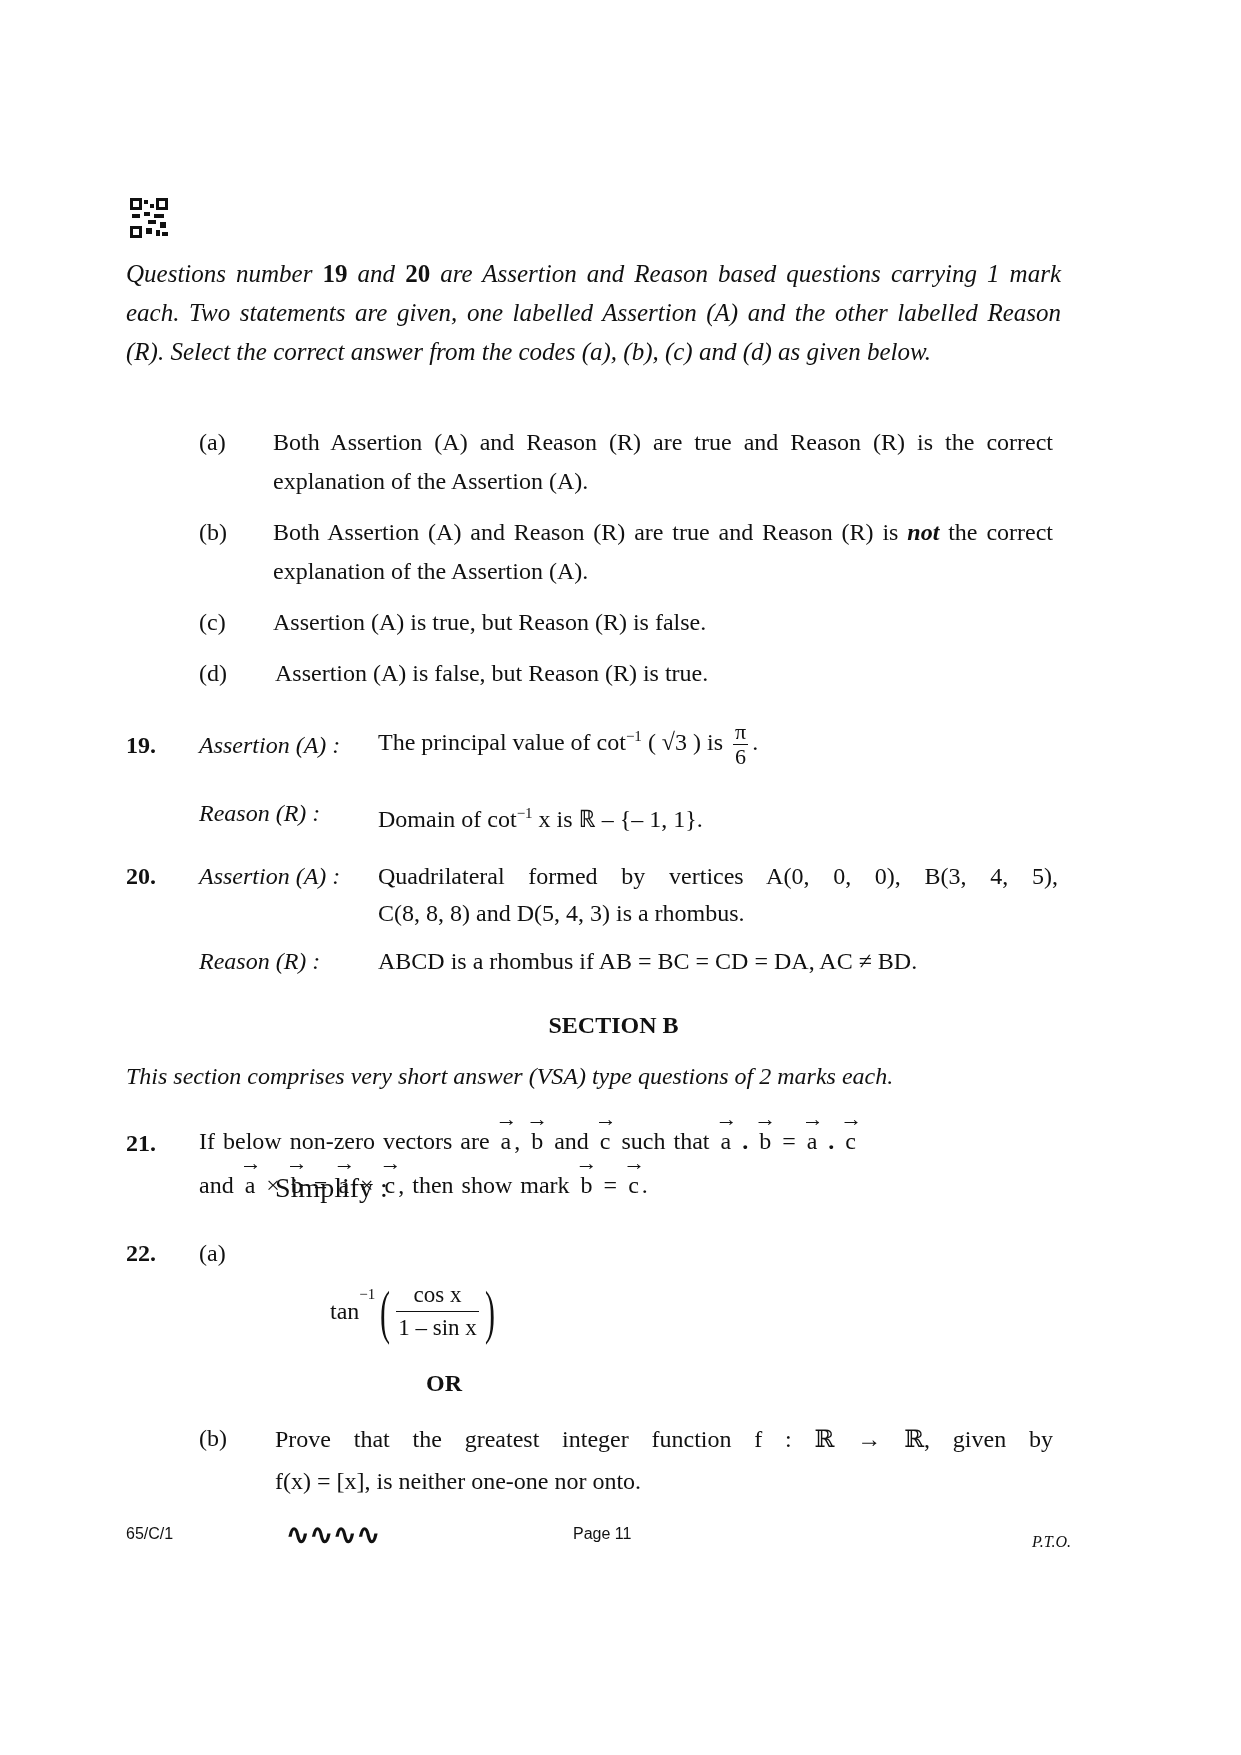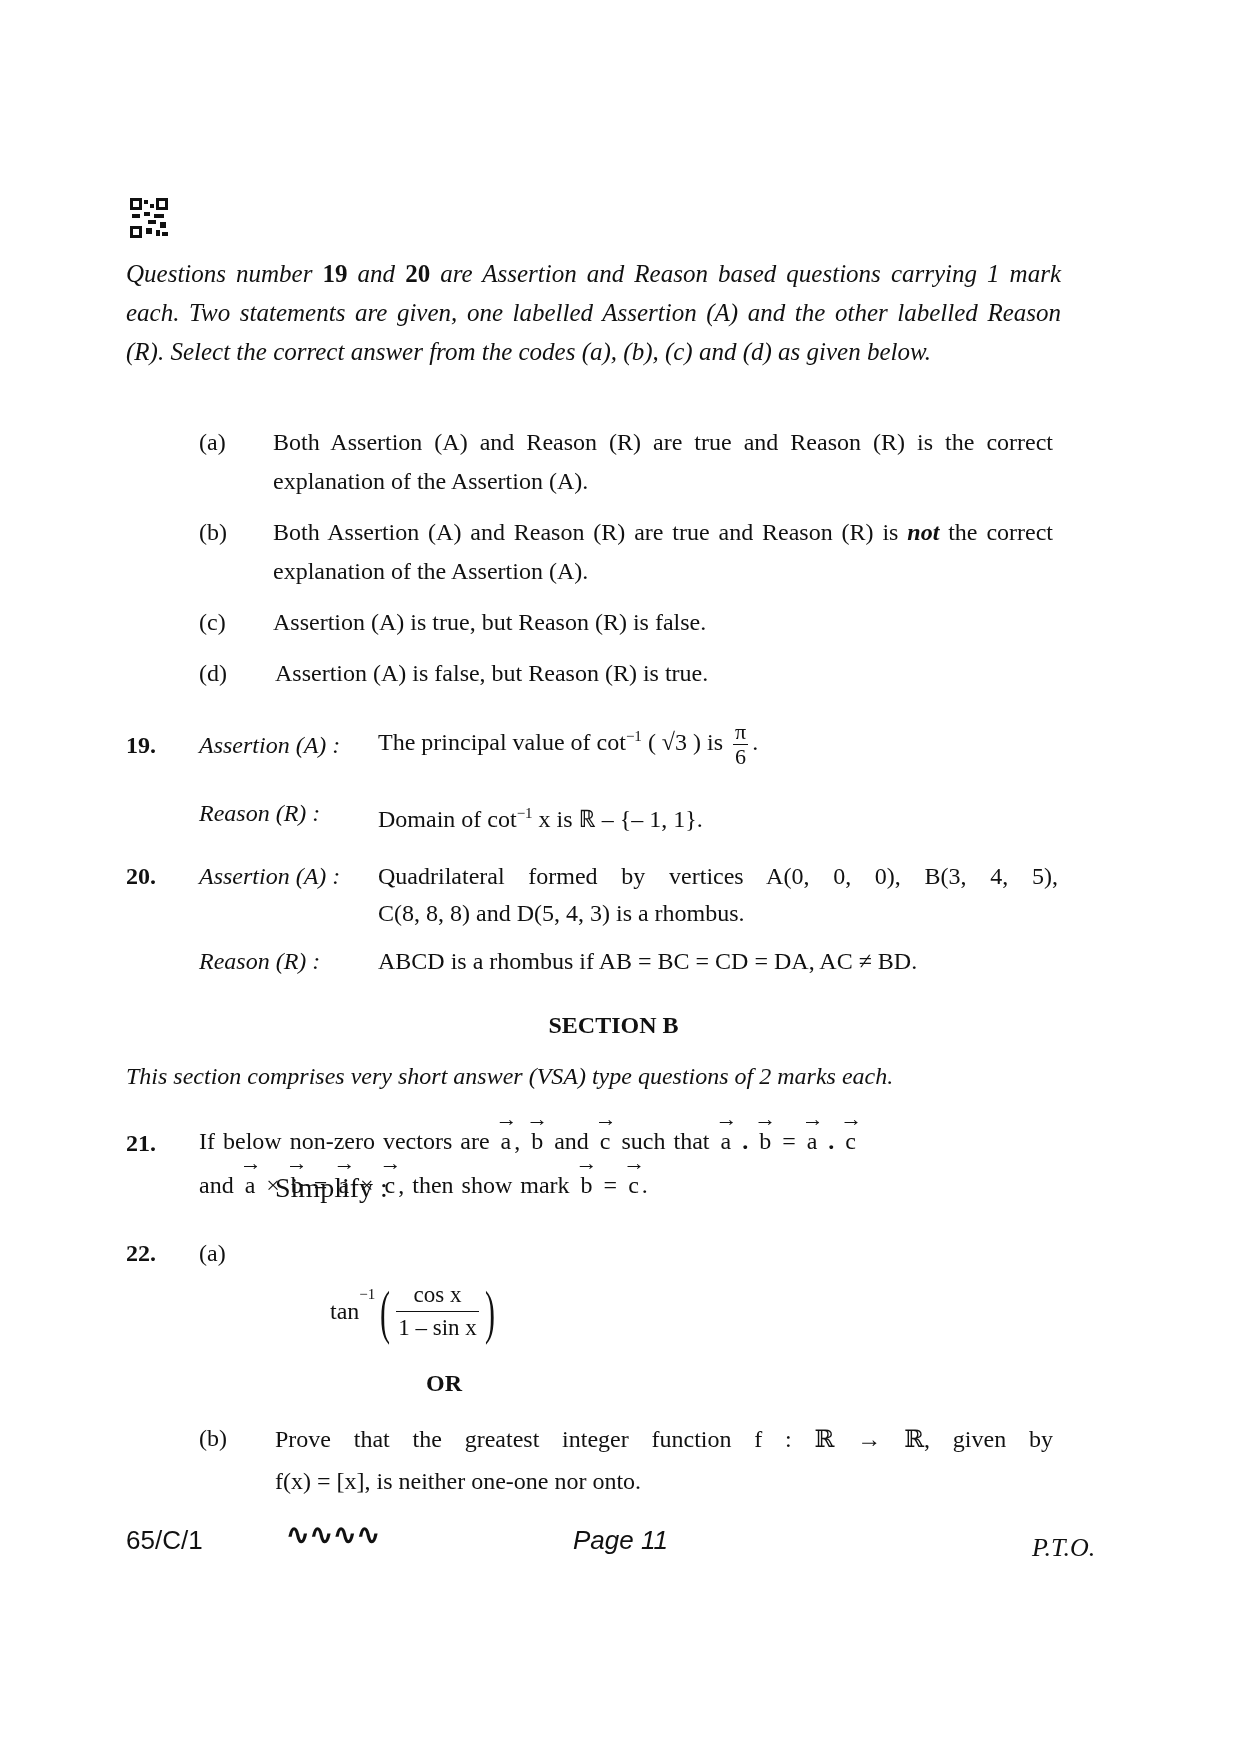--- a/index.html
+++ b/index.html
@@ -18,21 +18,21 @@
   .qlabel { position: absolute; left: 199px; font-family: "Liberation Serif", serif; font-style: italic; font-size: 24px; }
   .qtext { position: absolute; left: 378px; font-family: "Liberation Serif", serif; font-size: 24px; line-height: 37px; }
   sup { font-size: 15px; vertical-align: 9px; }
   .frac { display: inline-block; vertical-align: middle; text-align: center; font-size: 22px; line-height: 24px; margin: 0 4px; }
   .frac .num { display: block; border-bottom: 1.5px solid #111; padding: 0 2px; }
   .frac .den { display: block; padding: 0 2px; }
   .vec { display: inline-block; position: relative; padding: 0 3px; }
   .vec::before { content: "\2192"; position: absolute; top: -22px; left: -2px; font-size: 22px; }
   .section-title { left: 0; width: 1213px; text-align: center; top: 1012px; font-family: "Liberation Serif", serif; font-weight: bold; font-size: 24px; padding-left: 7px; }
   .section-desc { left: 126px; top: 1063px; font-family: "Liberation Serif", serif; font-style: italic; font-size: 24px; }
-  .footer { top: 1525px; font-family: "Liberation Sans", sans-serif; font-size: 26px; }
+  .footer { top: 1525px; font-family: "Liberation Sans", sans-serif; font-size: 16px; }
   .big-paren { font-size: 60px; font-weight: 100; vertical-align: middle; line-height: 1; display: inline-block; transform: scaleX(0.5); }
 </style>
 </head>
 <body>
 
 <div class="abs qr">
   <svg width="38" height="40" viewBox="0 0 38 40">
     <rect x="0" y="0" width="12" height="12" fill="#111"></rect>
       <rect x="3" y="3" width="6" height="6" fill="#fff"></rect>
     <rect x="26" y="0" width="12" height="12" fill="#111"></rect>
@@ -137,14 +137,14 @@
     <span style="vertical-align:middle;">tan</span><sup style="vertical-align:18px;">−1</sup><span class="big-paren">(</span><span class="frac" style="font-size:23px; line-height:32px; margin:1px;"><span class="num">cos x</span><span class="den">1 – sin x</span></span><span class="big-paren">)</span>
   </span>
   <span class="abs serif" style="left:426px; top:1370px; font-size:24px; font-weight:bold;">OR</span>
   <span class="abs serif" style="left:199px; top:1425px; font-size:24px;">(b)</span>
   <span class="abs serif" style="left:275px; top:1425px; font-size:24px; width:778px; text-align:justify; text-align-last:justify;">Prove that the greatest integer function f : ℝ → ℝ, given by</span>
   <span class="abs serif" style="left:275px; top:1468px; font-size:24px;">f(x) = [x], is neither one-one nor onto.</span>
 </div>
 
 <div class="abs footer" style="left:126px;">65/C/1</div>
 <div class="abs footer" style="left:286px; font-weight:bold; font-size:28px; top:1518px;">∿∿∿∿</div>
-<div class="abs footer" style="left:573px;font-style:italic;">Page 11</div>
+<div class="abs footer" style="left:573px;">Page 11</div>
 <div class="abs footer" style="left:1032px; font-style:italic; font-family:'Liberation Serif', serif;margin-top:8px;">P.T.O.</div>
 
 </body></html>

